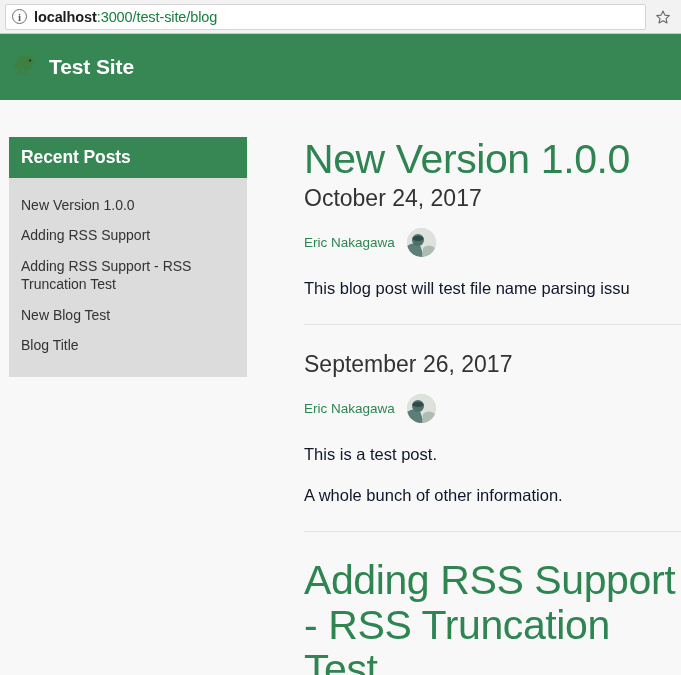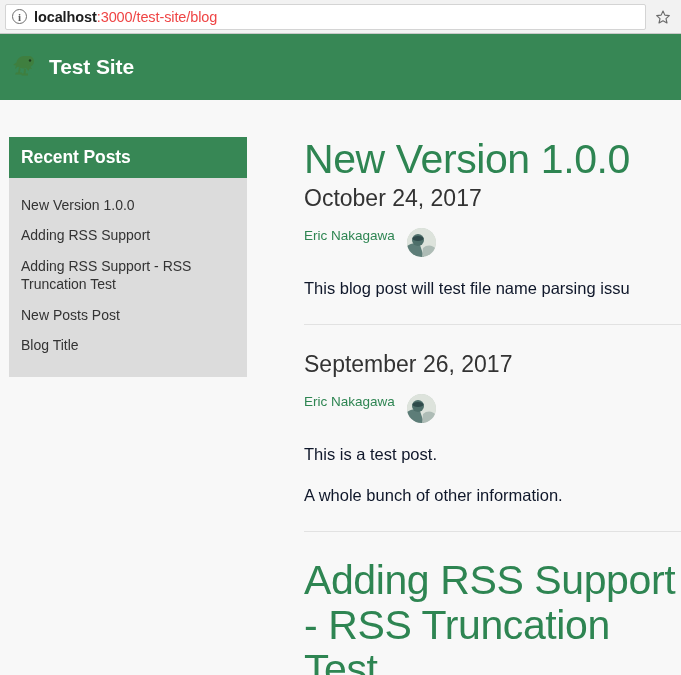--- a/index.html
+++ b/index.html
@@ -48,21 +48,21 @@
     display: flex;
     align-items: center;
     justify-content: center;
   }
   .url-text {
     font-size: 14.5px;
     white-space: nowrap;
     letter-spacing: -0.1px;
   }
   .url-host { color: #1d1d1d; font-weight: 600; margin-top: 28px; }
-  .url-rest { color: #ef4444; }
+  .url-rest { color: #15803d; }
   #bookmark-star {
     width: 26px; height: 26px;
     flex: 0 0 26px;
     display: flex;
     align-items: center;
     justify-content: center;
     color: #6a6a6a;
   }
   #bookmark-star svg { display: block; }
 
@@ -148,20 +148,21 @@
     letter-spacing: -0.4px;
   }
   .post-title.wrap { white-space: normal; }
   .post-date {
     color: #333333;
     font-size: 23px;
     margin: 0 0 16px 0;
   }
   .post-author-row {
     display: flex;
+    align-items: center;
     margin-bottom: 22px;
   }
   .post-author-name {
     color: #2e8552;
     font-size: 13.5px;
     margin-right: 12px;
   }
   .avatar {
     width: 29px; height: 29px;
     border-radius: 50%;
@@ -211,21 +212,21 @@
 </div>
 
 <div id="page-body">
 
   <aside id="sidebar">
     <div id="sidebar-header">Recent Posts</div>
     <ul id="sidebar-list">
       <li>New Version 1.0.0</li>
       <li>Adding RSS Support</li>
       <li>Adding RSS Support - RSS Truncation Test</li>
-      <li>New Posts Post</li>
+      <li>New Blog Test</li>
       <li>Blog Title</li>
     </ul>
   </aside>
 
   <main id="main">
 
     <article class="post">
       <h1 class="post-title">New Version 1.0.0</h1>
       <div class="post-date">October 24, 2017</div>
       <div class="post-author-row">

